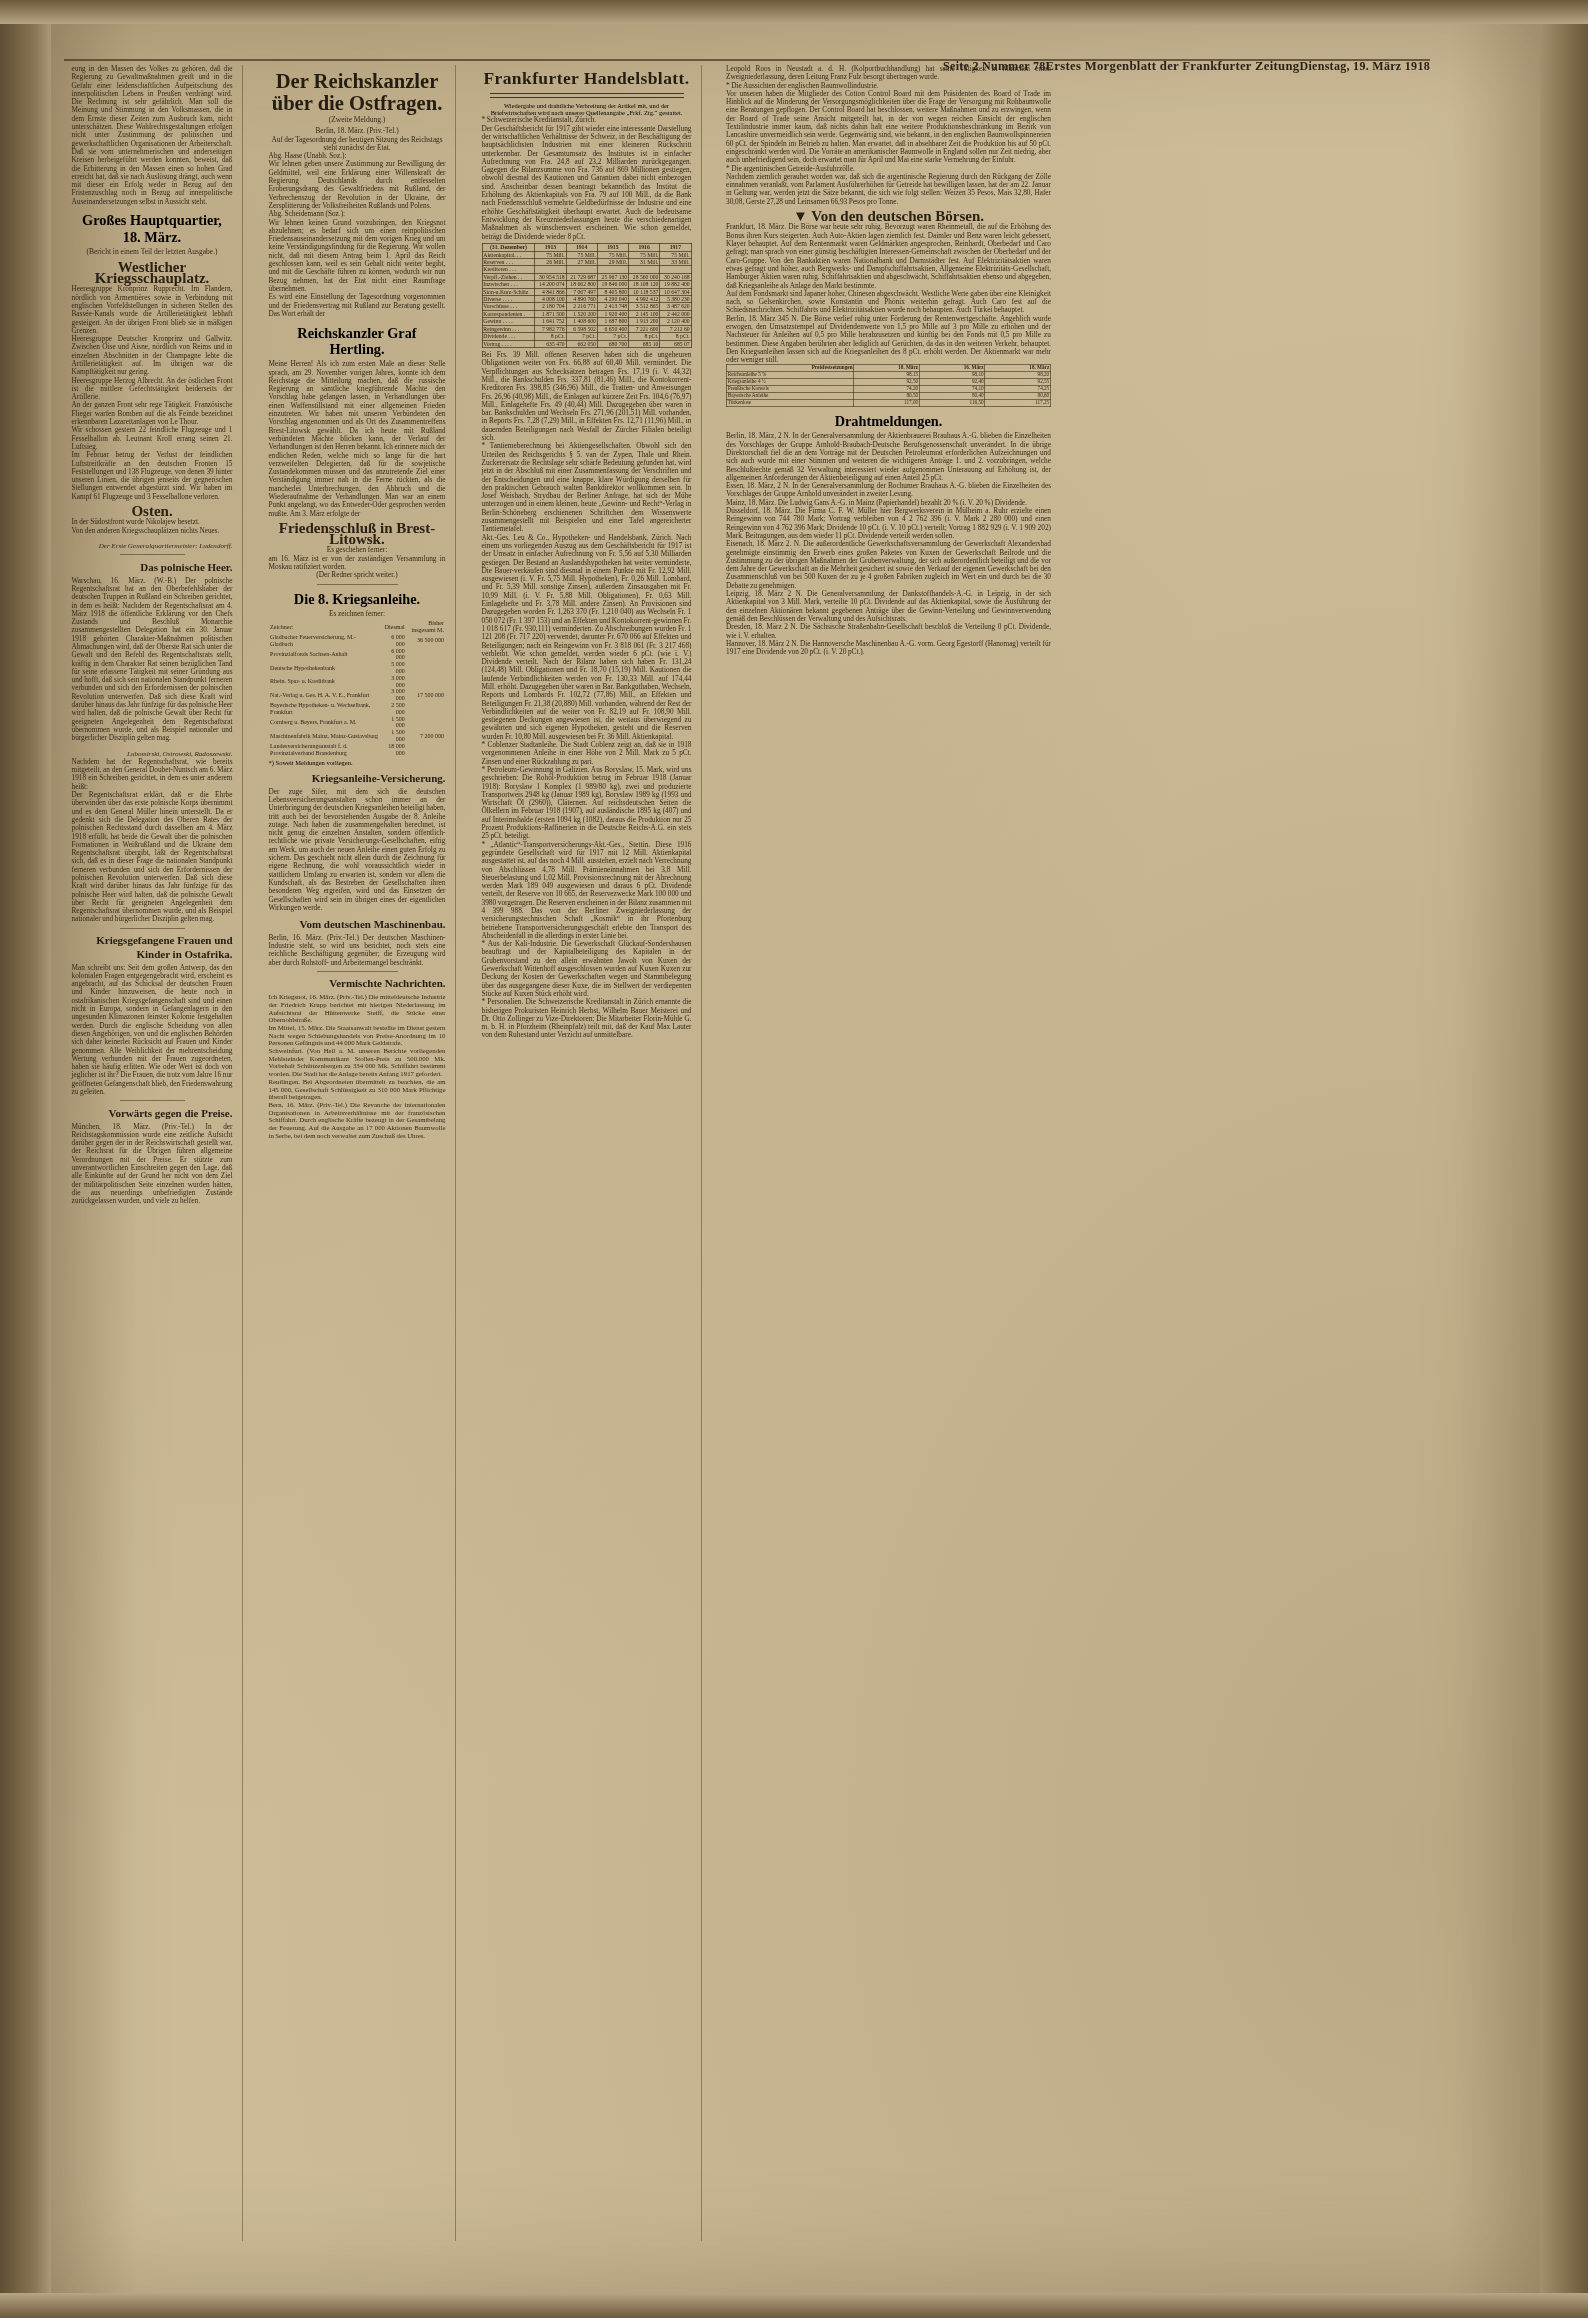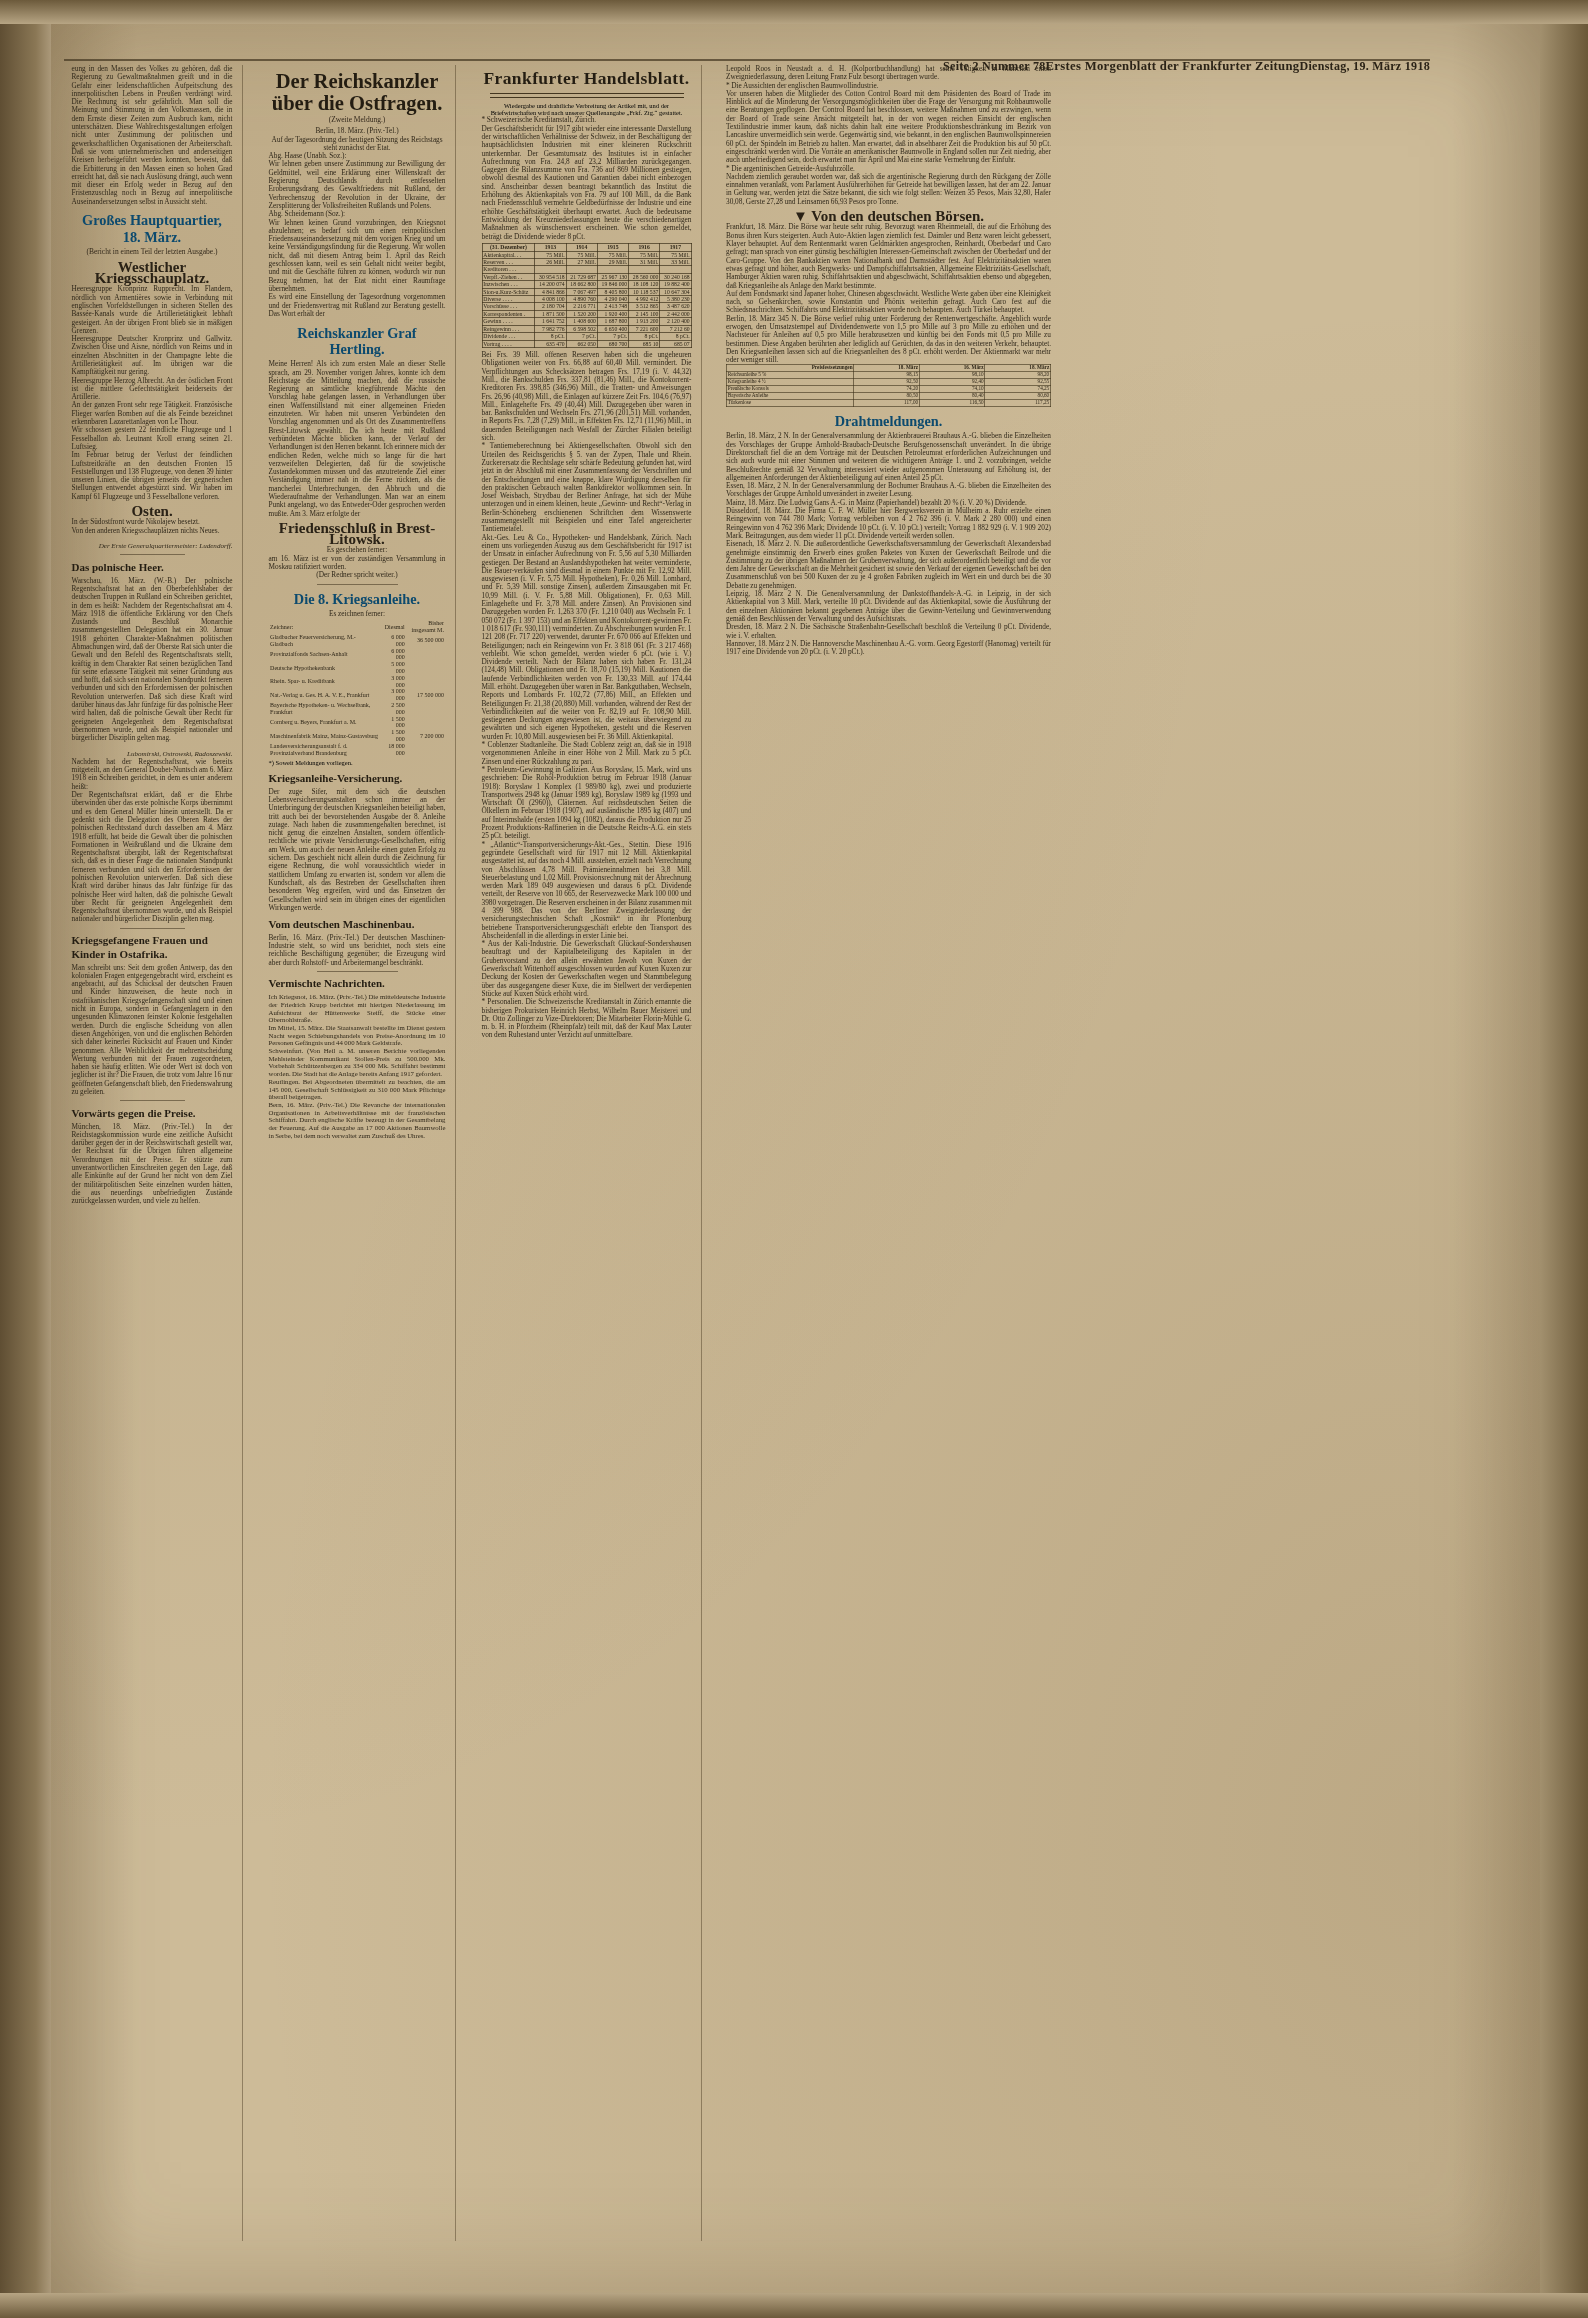--- a/index.html
+++ b/index.html
@@ -79,24 +79,24 @@
   }
   .tiny{font-size:6.5px;line-height:7.4px;}
   .smaller{font-size:6.8px;line-height:7.7px;}
 
   .head-lg{
     font-size:20.6px;line-height:22px;text-align:center;font-weight:bold;
     color:#241d12;margin:4.8px 0 2.4px;
     font-family:"Liberation Serif",serif;
   }
   .head-md{
-    font-size:14.3px;line-height:16.7px;text-align:center;font-weight:bold;color:#0c4a6e;margin:6.4px 0 2.4px;
+    font-size:14.3px;line-height:16.7px;text-align:center;font-weight:bold;color:#000000;margin:6.4px 0 2.4px;
   }
   .head-sm{
-    font-size:11px;line-height:13.5px;text-align:left;font-weight:bold;color:#241d12;margin:5.6px 0 2.4px;
+    font-size:11px;line-height:13.5px;text-align:right;font-weight:bold;color:#241d12;margin:5.6px 0 2.4px;
   }
   .head-xs{
     font-size:15px;line-height:11px;text-align:center;font-weight:bold;color:#2a2216;margin:4.8px 0 1.6px;
   }
   .sub-c{text-align:center;font-size:7.5px;line-height:8.7px;margin:0.8px 0 2.4px;color:#33291b;}
   .rule-short{height:0.8px;background:#4a3c26;opacity:.6;margin:4px 48px;}
   .dblrule{border-top:1.6px solid #43361f;border-bottom:0.8px solid #43361f;height:2.4px;margin:4px 8px;}
   .sig{text-align:right;font-size:7.1px;font-style:italic;margin-top:7px;}
   .center{text-align:center;}
 

